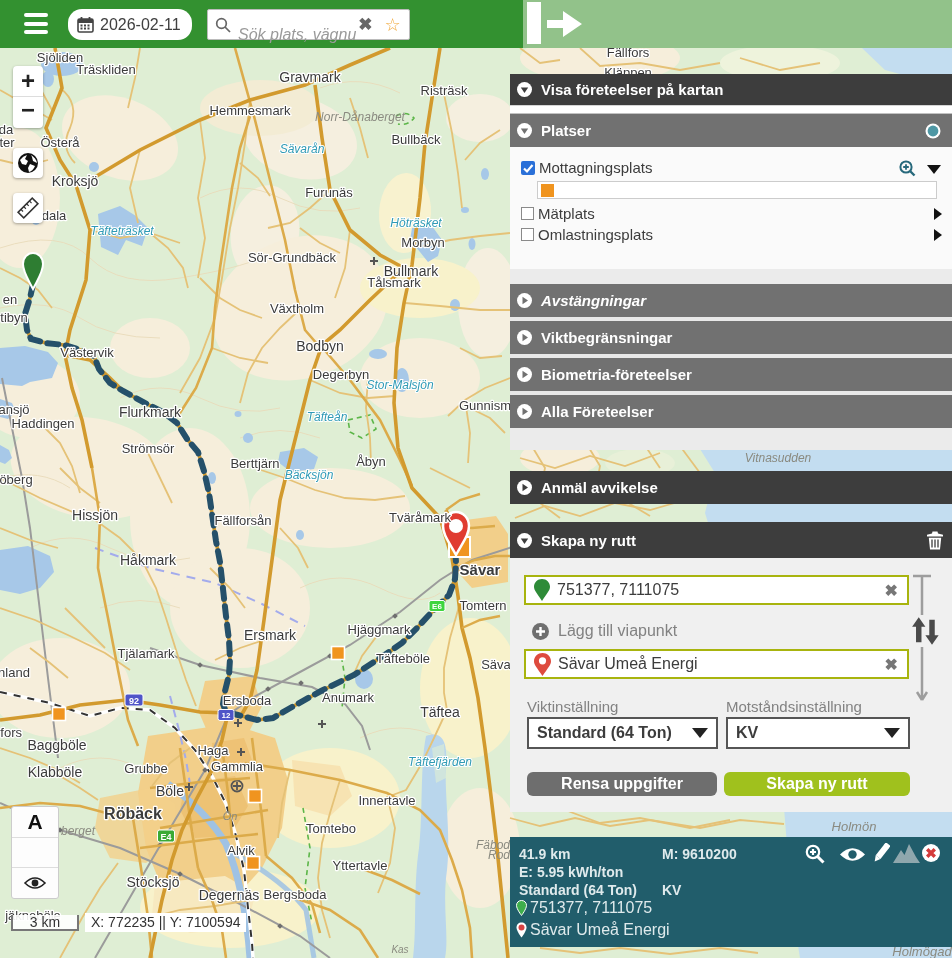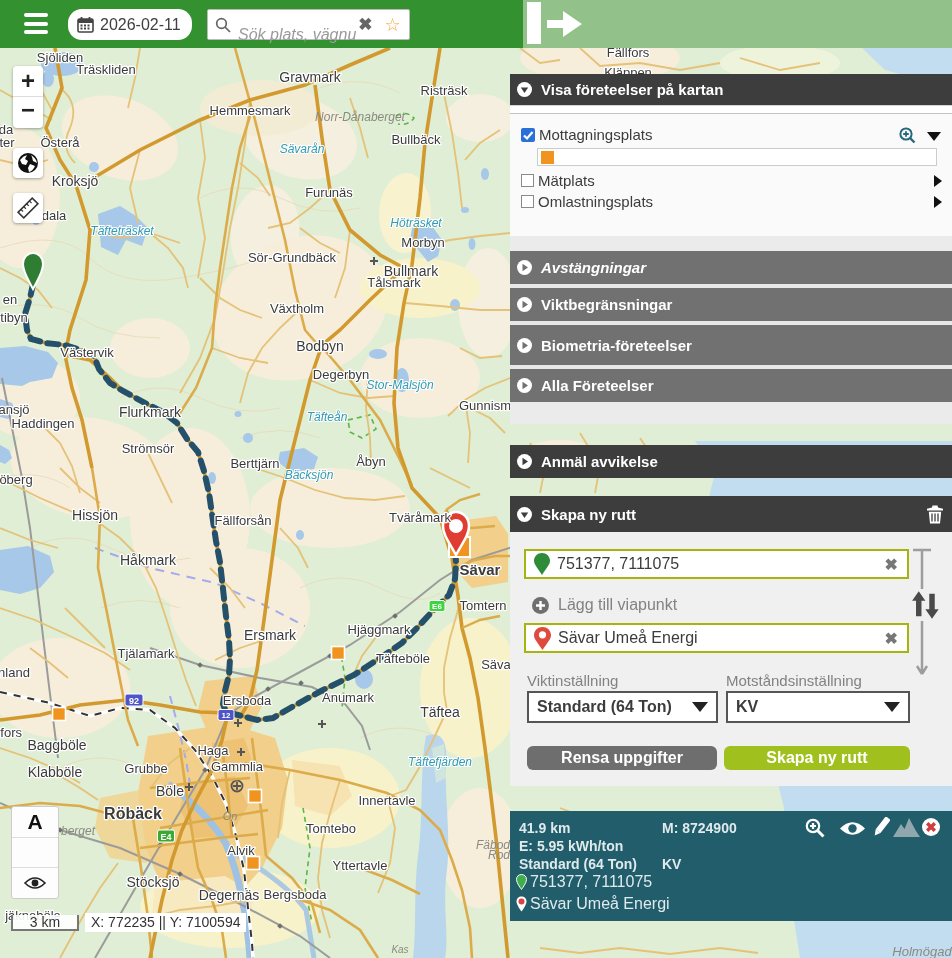--- a/index.html
+++ b/index.html
@@ -478,20 +478,29 @@
         <path d="M20 18 h16 v-9 l19 13 l-19 13 v-9 h-16 Z" fill="#fff"></path>
       </svg>
 </div>
 
 <div id="panel">
   <div class="hdr dark"><svg class="cic" viewBox="0 0 15 15">
           <circle cx="7.5" cy="7.5" r="7.5" fill="#fff"></circle>
           <path d="M3.8 5.5 h7.4 L7.5 11 Z" fill="#3d3d3d"></path>
         </svg>Visa företeelser på kartan</div>
   <div class="gapw"></div>
+  <div class="hdr mid" style="height:33px;"><svg class="cic" viewBox="0 0 15 15">
+          <circle cx="7.5" cy="7.5" r="7.5" fill="#fff"></circle>
+          <path d="M3.8 5.5 h7.4 L7.5 11 Z" fill="#717171"></path>
+        </svg>Platser
+    <svg style="position:absolute;right:11px;top:9px;" width="16" height="16" viewBox="0 0 16 16">
+          <circle cx="8" cy="8" r="7.5" fill="#fff"></circle>
+          <circle cx="8" cy="8" r="5.4" fill="#4e97a4"></circle>
+        </svg>
+  </div>
   <div id="platser-content">
     <div class="prow">
       <svg class="cbc" viewBox="0 0 14 14">
             <rect width="14" height="14" rx="2" fill="#2a70d8"></rect>
             <path d="M3 7.5 L6 10.5 L11.5 4" stroke="#fff" stroke-width="2.2" fill="none"></path>
           </svg>
       Mottagningsplats
       <svg style="position:absolute;right:34px;top:2px;" width="17" height="17" viewBox="0 0 17 17">
             <circle cx="7" cy="7" r="5.6" fill="none" stroke="#27697c" stroke-width="2"></circle>
             <path d="M4.2 7 h5.6 M7 4.2 v5.6" stroke="#27697c" stroke-width="1.8"></path>
@@ -509,21 +518,21 @@
   <div class="hdr mid" style="height:33px;font-style:italic;"><svg class="cic" viewBox="0 0 15 15">
           <circle cx="7.5" cy="7.5" r="7.5" fill="#fff"></circle>
           <path d="M5.5 3.8 L11 7.5 L5.5 11.2 Z" fill="#717171"></path>
         </svg>Avstängningar</div>
   <div class="gap4"></div>
   <div class="hdr mid" style="height:33px;"><svg class="cic" viewBox="0 0 15 15">
           <circle cx="7.5" cy="7.5" r="7.5" fill="#fff"></circle>
           <path d="M5.5 3.8 L11 7.5 L5.5 11.2 Z" fill="#717171"></path>
         </svg>Viktbegränsningar</div>
   <div class="gap4"></div>
-  <div class="hdr mid" style="height:40px;"><svg class="cic" viewBox="0 0 15 15">
+  <div class="hdr mid" style="height:33px;"><svg class="cic" viewBox="0 0 15 15">
           <circle cx="7.5" cy="7.5" r="7.5" fill="#fff"></circle>
           <path d="M5.5 3.8 L11 7.5 L5.5 11.2 Z" fill="#717171"></path>
         </svg>Biometria-företeelser</div>
   <div class="gap4"></div>
   <div class="hdr mid" style="height:33px;"><svg class="cic" viewBox="0 0 15 15">
           <circle cx="7.5" cy="7.5" r="7.5" fill="#fff"></circle>
           <path d="M5.5 3.8 L11 7.5 L5.5 11.2 Z" fill="#717171"></path>
         </svg>Alla Företeelser</div>
   <div class="gapl" style="height:22px;"></div>
   <div class="transparent" style="height:21px;"></div>
@@ -581,21 +590,21 @@
     <div class="sel" style="left:216px;top:159px;width:184px;">
           <span style="margin-left:8px;">KV</span>
           <span class="dn"></span>
         </div>
     <div class="btn" id="btn1">Rensa uppgifter</div>
     <div class="btn" id="btn2">Skapa ny rutt</div>
   </div>
   <div class="transparent" style="height:25px;"></div>
   <div id="rinfo">
     <span class="b" style="left:9px;top:9px;">41.9 km</span>
-    <span class="b" style="left:152px;top:9px;">M: 8724900</span>
+    <span class="b" style="left:152px;top:9px;">M: 9610200</span>
     <span class="b" style="left:9px;top:27px;">E: 5.95 kWh/ton</span>
     <span class="b" style="left:9px;top:45px;">Standard (64 Ton)</span>
     <span class="b" style="left:152px;top:45px;">KV</span>
     <svg class="r" style="left:6px;top:63px;" width="11" height="16" viewBox="0 0 11 16">
           <path d="M5.5 0.5 C2.6 0.5 0.5 2.6 0.5 5.4 C0.5 9 5.5 15.5 5.5 15.5 C5.5 15.5 10.5 9 10.5 5.4 C10.5 2.6 8.4 0.5 5.5 0.5 Z" fill="#3fae4c" stroke="#fff"></path>
         </svg>
     <span class="r" style="left:20px;top:62px;">751377, 7111075</span>
     <svg class="r" style="left:6px;top:85px;" width="11" height="16" viewBox="0 0 11 16">
           <path d="M5.5 0.5 C2.6 0.5 0.5 2.6 0.5 5.4 C0.5 9 5.5 15.5 5.5 15.5 C5.5 15.5 10.5 9 10.5 5.4 C10.5 2.6 8.4 0.5 5.5 0.5 Z" fill="#fff"></path>
           <circle cx="5.5" cy="5.6" r="3" fill="#d84343"></circle>

